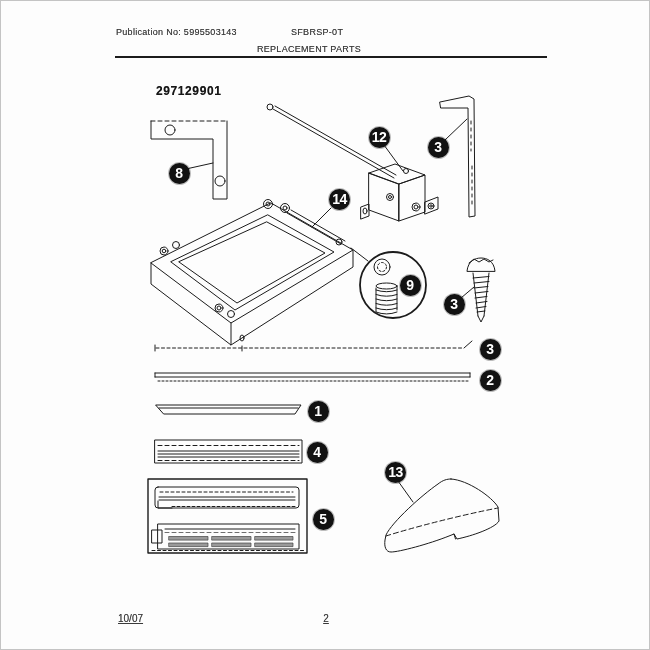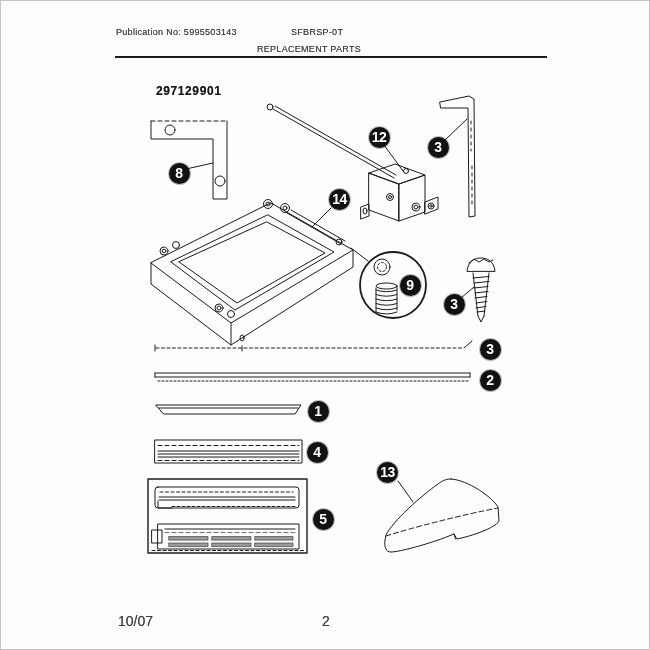--- a/index.html
+++ b/index.html
@@ -16,21 +16,21 @@
   .rule{position:absolute;left:114px;top:55px;width:432px;height:2px;background:#1c1c1c;}
   .partnum{position:absolute;left:155px;top:83px;font-size:12px;font-weight:bold;
     letter-spacing:.6px;color:#161616;text-shadow:0 0 .5px rgba(20,20,20,.6);}
   svg.art{position:absolute;left:0;top:0;}
   .callout{
     position:absolute;width:21px;height:21px;border-radius:50%;
     background:#121212;color:#fff;display:flex;align-items:center;justify-content:center;
     font-size:14px;font-weight:bold;letter-spacing:-.5px;
     box-shadow:0 0 0 1px rgba(0,0,0,.25);
   }
-  .ftr{position:absolute;font-size:14px;color:#3a3a3a;text-shadow:0 0 .6px rgba(60,60,60,.6);}
+  .ftr{position:absolute;font-size:10px;color:#3a3a3a;text-shadow:0 0 .6px rgba(60,60,60,.6);text-decoration:underline;}
   .ftr-date{left:117px;top:612px;}
   .ftr-page{left:0;top:612px;width:650px;text-align:center;}
 </style>
 </head>
 <body>
 
 <div class="page">
 
   <div class="hdr-text pub">Publication No: 5995503143</div>
   <div class="hdr-text model">SFBRSP-0T</div>
@@ -196,17 +196,17 @@
   <div class="callout" style="left:367.5px;top:125.5px">12</div>
   <div class="callout" style="left:426.5px;top:135.5px">3</div>
   <div class="callout" style="left:328px;top:187.5px">14</div>
   <div class="callout" style="left:398.5px;top:273.5px">9</div>
   <div class="callout" style="left:442.5px;top:292.5px">3</div>
   <div class="callout" style="left:478.5px;top:337.5px">3</div>
   <div class="callout" style="left:478.5px;top:368.5px">2</div>
   <div class="callout" style="left:306.5px;top:399.5px">1</div>
   <div class="callout" style="left:305.5px;top:440.5px">4</div>
   <div class="callout" style="left:311.5px;top:507.5px">5</div>
-  <div class="callout" style="left:376px;top:460.5px">13</div>
+  <div class="callout" style="left:384px;top:460.5px">13</div>
 
   <div class="ftr ftr-date">10/07</div>
   <div class="ftr ftr-page">2</div>
 </div>
 
 </body></html>

